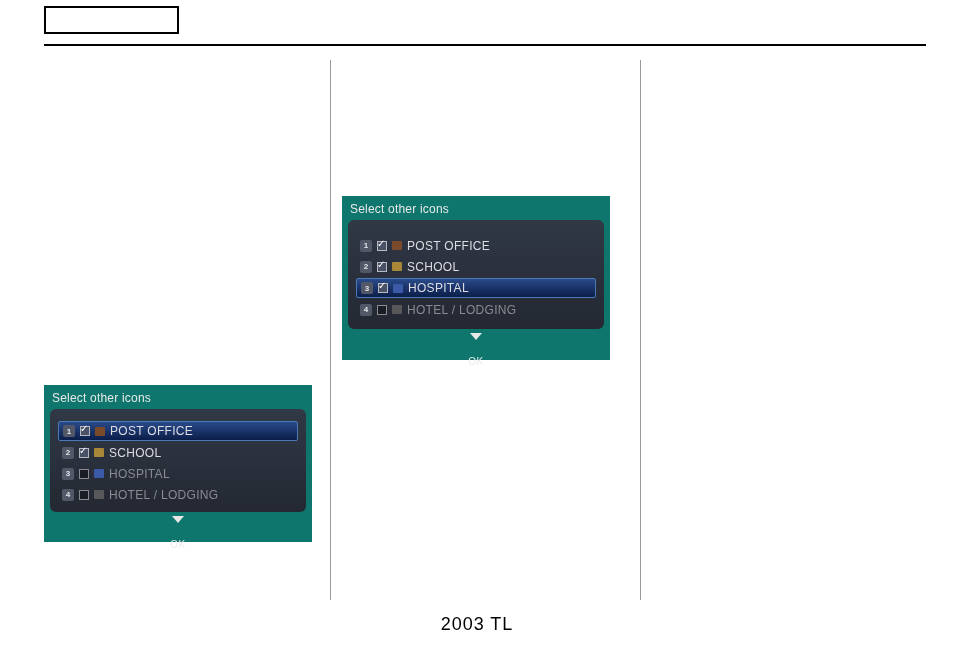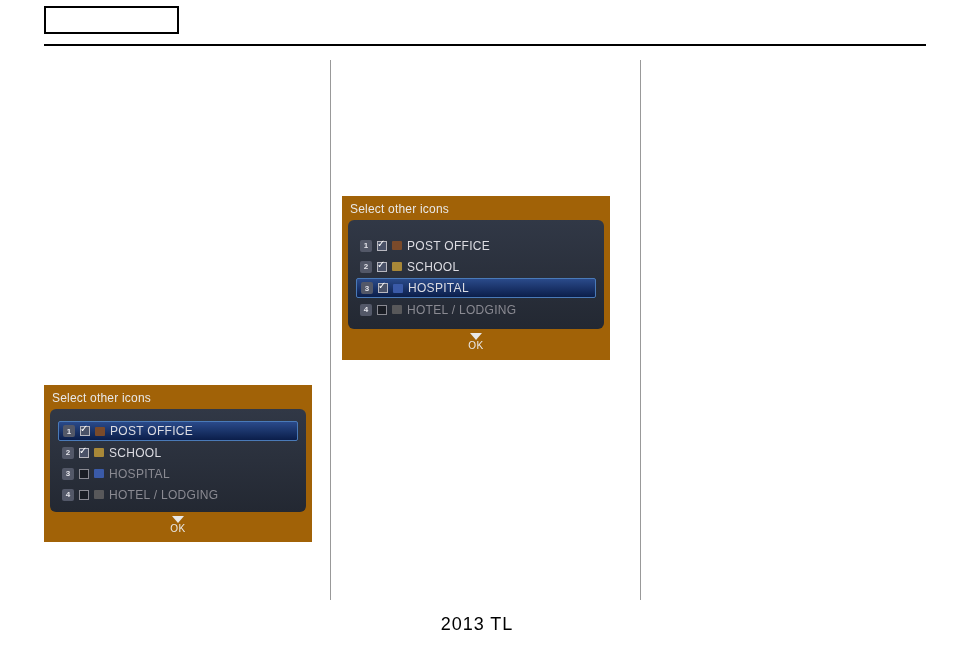--- a/index.html
+++ b/index.html
@@ -49,21 +49,21 @@
       right: 0;
       bottom: 16px;
       text-align: center;
       font-size: 18px;
       color: #000;
       letter-spacing: 1px;
     }
     .device {
       position: absolute;
       width: 268px;
-      background: #a16207;
+      background: #0f766e;
     }
     .device.d1 { left: 44px; top: 385px; height: 157px; }
     .device.d2 { left: 342px; top: 196px; height: 164px; }
     .screen-title {
       color: #e8e8e8;
       font-size: 12px;
       padding: 6px 8px 4px 8px;
       font-weight: normal;
       letter-spacing: 0.2px;
     }
@@ -141,21 +141,21 @@
       font-size: 12px;
     }
     .ok-bar {
       display: flex;
       flex-direction: column;
       align-items: center;
       justify-content: center;
       color: #eaeaea;
       padding-top: 4px;
       padding-bottom: 4px;
-      gap: 0;
+      gap: 16px;
     }
     .ok-arrow {
       width: 0; height: 0;
       border-left: 6px solid transparent;
       border-right: 6px solid transparent;
       border-top: 7px solid #e8e8e8;
     }
     .ok-text {
       font-size: 10px;
       letter-spacing: 0.5px;
@@ -231,13 +231,13 @@
       <span class="type-icon hotel"></span>
       <span class="item-label">HOTEL / LODGING</span>
     </div>
   </div>
   <div class="ok-bar">
     <div class="ok-arrow"></div>
     <div class="ok-text">OK</div>
   </div>
 </div>
 
-<div class="footer">2013  TL</div>
+<div class="footer">2003  TL</div>
 
 </body></html>

